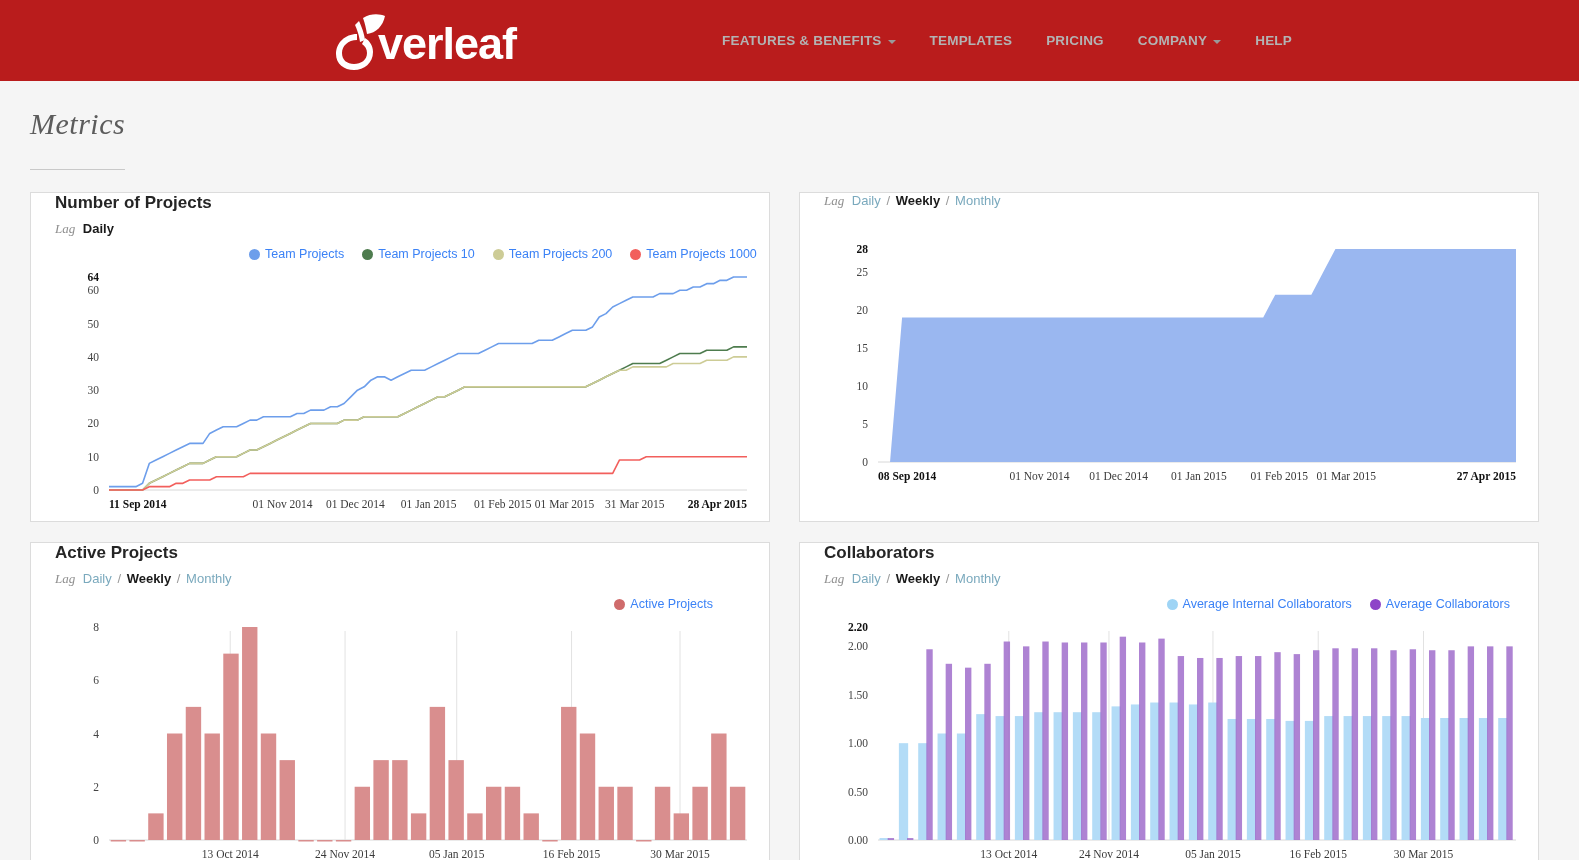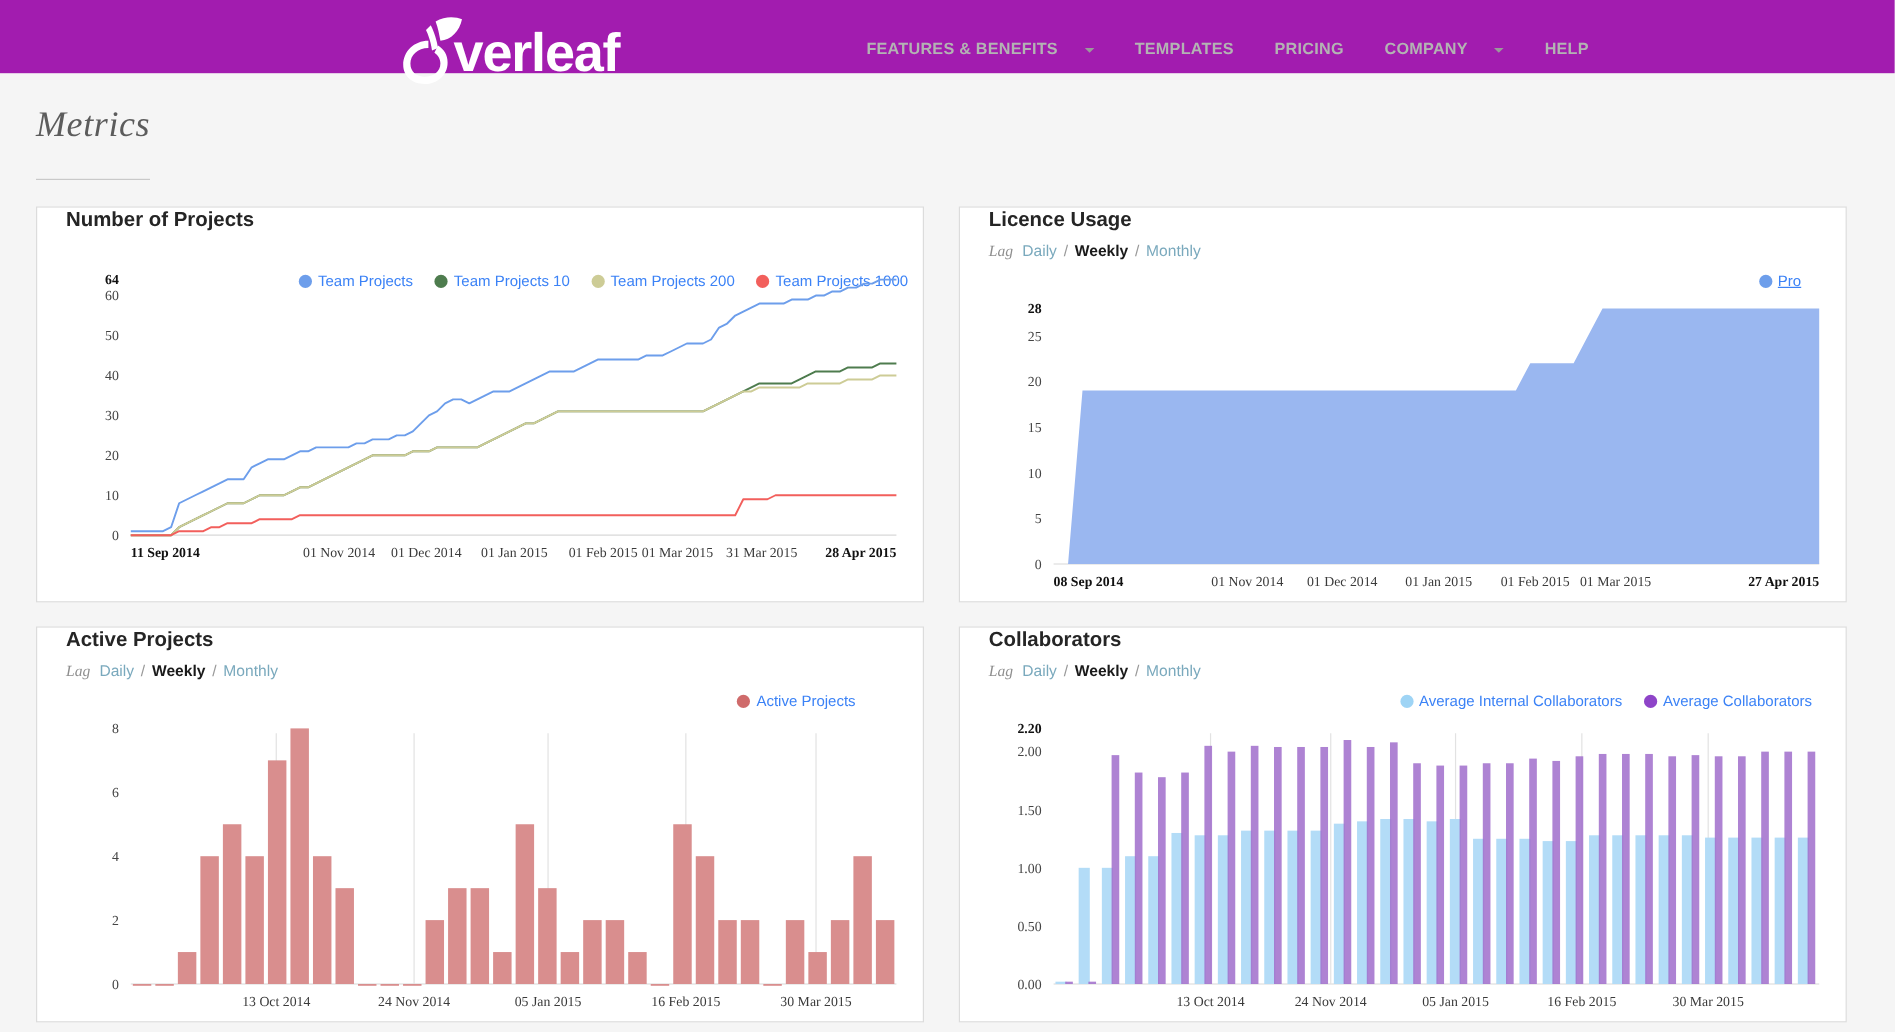--- a/index.html
+++ b/index.html
@@ -7,22 +7,22 @@
   html, body {
     margin: 0; padding: 0;
     width: 1579px; height: 860px;
     background: #f5f5f5;
     font-family: "Liberation Sans", sans-serif;
     overflow: hidden;
   }
 
   
   .navbar {
-    height: 61px;
-    background: #a21caf;
+    height: 81px;
+    background: #b91c1c;
     display: flex;
     align-items: center;
     position: relative;
   }
   .brand {
     position: absolute;
     left: 333px;
     top: 12px;
     display: flex;
     align-items: center;
@@ -42,21 +42,21 @@
     color: #b3b3b3;
     font-size: 13.5px;
     font-weight: bold;
     letter-spacing: 0.2px;
     text-transform: uppercase;
     padding: 0 17px;
     cursor: pointer;
     white-space: nowrap;
     display: flex;
     align-items: center;
-    gap: 22px;
+    gap: 6px;
   }
   .caret {
     display: inline-block;
     width: 0; height: 0;
     border-left: 4px solid transparent;
     border-right: 4px solid transparent;
     border-top: 4px solid #9a9a9a;
     margin-top: 2px;
   }
 
@@ -194,20 +194,24 @@
 </div>
 
 <div class="page-header">
   <h1 class="page-title">Metrics</h1>
 </div>
 
 <div class="grid">
 
   <div class="panel">
     <h2 class="panel-title">Number of Projects</h2>
+    <div class="lag-row">
+      <span class="lag-word">Lag</span>
+      <span class="lag-active">Daily</span>
+    </div>
     <div class="legend" style="top:54px; left:218px;">
       <span class="legend-item">
         <i class="legend-dot" style="background:#6d9eeb"></i>
         <span>Team Projects</span>
       </span>
       <span class="legend-item">
         <i class="legend-dot" style="background:#4e7c4e"></i>
         <span>Team Projects 10</span>
       </span>
       <span class="legend-item">
@@ -240,21 +244,20 @@
           <text x="700" y="237" text-anchor="end" class="xaxis-label-bold">28 Apr 2015</text>
           <path d="M62.00 215.67 L68.72 215.67 L75.43 215.67 L82.15 215.67 L88.86 215.67 L95.58 212.34 L102.29 192.38 L109.01 189.05 L115.73 185.72 L122.44 182.39 L129.16 179.06 L135.87 175.73 L142.59 172.41 L149.31 172.41 L156.02 172.41 L162.74 162.42 L169.45 159.09 L176.17 155.77 L182.88 155.77 L189.60 155.77 L196.32 152.44 L203.03 149.11 L209.75 149.11 L216.46 145.78 L223.18 145.78 L229.89 145.78 L236.61 145.78 L243.33 145.78 L250.04 142.45 L256.76 142.45 L263.47 139.13 L270.19 139.13 L276.91 139.13 L283.62 135.80 L290.34 135.80 L297.05 132.47 L303.77 125.81 L310.48 119.16 L317.20 115.83 L323.92 109.17 L330.63 105.84 L337.35 105.84 L344.06 109.17 L350.78 105.84 L357.49 102.52 L364.21 99.19 L370.93 99.19 L377.64 99.19 L384.36 95.86 L391.07 92.53 L397.79 89.20 L404.51 85.88 L411.22 82.55 L417.94 82.55 L424.65 82.55 L431.37 82.55 L438.08 79.22 L444.80 75.89 L451.52 72.56 L458.23 72.56 L464.95 72.56 L471.66 72.56 L478.38 72.56 L485.09 72.56 L491.81 69.23 L498.53 69.23 L505.24 69.23 L511.96 65.91 L518.67 62.58 L525.39 59.25 L532.11 59.25 L538.82 59.25 L545.54 55.92 L552.25 45.94 L558.97 42.61 L565.68 35.95 L572.40 32.63 L579.12 29.30 L585.83 25.97 L592.55 25.97 L599.26 25.97 L605.98 25.97 L612.69 22.64 L619.41 22.64 L626.13 22.64 L632.84 19.31 L639.56 19.31 L646.27 15.98 L652.99 15.98 L659.71 12.66 L666.42 12.66 L673.14 9.33 L679.85 9.33 L686.57 6.00 L693.28 6.00 L700.00 6.00 " fill="none" stroke="#6d9eeb" stroke-width="1.6" stroke-linejoin="round"></path>
           <path d="M62.00 219.00 L68.72 219.00 L75.43 219.00 L82.15 219.00 L88.86 219.00 L95.58 219.00 L102.29 212.34 L109.01 209.02 L115.73 205.69 L122.44 202.36 L129.16 199.03 L135.87 195.70 L142.59 192.38 L149.31 192.38 L156.02 192.38 L162.74 189.05 L169.45 185.72 L176.17 185.72 L182.88 185.72 L189.60 185.72 L196.32 182.39 L203.03 179.06 L209.75 179.06 L216.46 175.73 L223.18 172.41 L229.89 169.08 L236.61 165.75 L243.33 162.42 L250.04 159.09 L256.76 155.77 L263.47 152.44 L270.19 152.44 L276.91 152.44 L283.62 152.44 L290.34 152.44 L297.05 149.11 L303.77 149.11 L310.48 149.11 L317.20 145.78 L323.92 145.78 L330.63 145.78 L337.35 145.78 L344.06 145.78 L350.78 145.78 L357.49 142.45 L364.21 139.13 L370.93 135.80 L377.64 132.47 L384.36 129.14 L391.07 125.81 L397.79 125.81 L404.51 122.48 L411.22 119.16 L417.94 115.83 L424.65 115.83 L431.37 115.83 L438.08 115.83 L444.80 115.83 L451.52 115.83 L458.23 115.83 L464.95 115.83 L471.66 115.83 L478.38 115.83 L485.09 115.83 L491.81 115.83 L498.53 115.83 L505.24 115.83 L511.96 115.83 L518.67 115.83 L525.39 115.83 L532.11 115.83 L538.82 115.83 L545.54 112.50 L552.25 109.17 L558.97 105.84 L565.68 102.52 L572.40 99.19 L579.12 95.86 L585.83 92.53 L592.55 92.53 L599.26 92.53 L605.98 92.53 L612.69 92.53 L619.41 89.20 L626.13 85.88 L632.84 82.55 L639.56 82.55 L646.27 82.55 L652.99 82.55 L659.71 79.22 L666.42 79.22 L673.14 79.22 L679.85 79.22 L686.57 75.89 L693.28 75.89 L700.00 75.89 " fill="none" stroke="#4e7c4e" stroke-width="1.6" stroke-linejoin="round"></path>
           <path d="M62.00 219.00 L68.72 219.00 L75.43 219.00 L82.15 219.00 L88.86 219.00 L95.58 219.00 L102.29 212.34 L109.01 209.02 L115.73 205.69 L122.44 202.36 L129.16 199.03 L135.87 195.70 L142.59 192.38 L149.31 192.38 L156.02 192.38 L162.74 189.05 L169.45 185.72 L176.17 185.72 L182.88 185.72 L189.60 185.72 L196.32 182.39 L203.03 179.06 L209.75 179.06 L216.46 175.73 L223.18 172.41 L229.89 169.08 L236.61 165.75 L243.33 162.42 L250.04 159.09 L256.76 155.77 L263.47 152.44 L270.19 152.44 L276.91 152.44 L283.62 152.44 L290.34 152.44 L297.05 149.11 L303.77 149.11 L310.48 149.11 L317.20 145.78 L323.92 145.78 L330.63 145.78 L337.35 145.78 L344.06 145.78 L350.78 145.78 L357.49 142.45 L364.21 139.13 L370.93 135.80 L377.64 132.47 L384.36 129.14 L391.07 125.81 L397.79 125.81 L404.51 122.48 L411.22 119.16 L417.94 115.83 L424.65 115.83 L431.37 115.83 L438.08 115.83 L444.80 115.83 L451.52 115.83 L458.23 115.83 L464.95 115.83 L471.66 115.83 L478.38 115.83 L485.09 115.83 L491.81 115.83 L498.53 115.83 L505.24 115.83 L511.96 115.83 L518.67 115.83 L525.39 115.83 L532.11 115.83 L538.82 115.83 L545.54 112.50 L552.25 109.17 L558.97 105.84 L565.68 102.52 L572.40 99.19 L579.12 99.19 L585.83 95.86 L592.55 95.86 L599.26 95.86 L605.98 95.86 L612.69 95.86 L619.41 95.86 L626.13 92.53 L632.84 92.53 L639.56 92.53 L646.27 92.53 L652.99 92.53 L659.71 89.20 L666.42 89.20 L673.14 89.20 L679.85 89.20 L686.57 85.88 L693.28 85.88 L700.00 85.88 " fill="none" stroke="#cdcc96" stroke-width="1.6" stroke-linejoin="round"></path>
           <path d="M62.00 219.00 L68.72 219.00 L75.43 219.00 L82.15 219.00 L88.86 219.00 L95.58 219.00 L102.29 215.67 L109.01 215.67 L115.73 215.67 L122.44 215.67 L129.16 212.34 L135.87 212.34 L142.59 209.02 L149.31 209.02 L156.02 209.02 L162.74 209.02 L169.45 205.69 L176.17 205.69 L182.88 205.69 L189.60 205.69 L196.32 205.69 L203.03 202.36 L209.75 202.36 L216.46 202.36 L223.18 202.36 L229.89 202.36 L236.61 202.36 L243.33 202.36 L250.04 202.36 L256.76 202.36 L263.47 202.36 L270.19 202.36 L276.91 202.36 L283.62 202.36 L290.34 202.36 L297.05 202.36 L303.77 202.36 L310.48 202.36 L317.20 202.36 L323.92 202.36 L330.63 202.36 L337.35 202.36 L344.06 202.36 L350.78 202.36 L357.49 202.36 L364.21 202.36 L370.93 202.36 L377.64 202.36 L384.36 202.36 L391.07 202.36 L397.79 202.36 L404.51 202.36 L411.22 202.36 L417.94 202.36 L424.65 202.36 L431.37 202.36 L438.08 202.36 L444.80 202.36 L451.52 202.36 L458.23 202.36 L464.95 202.36 L471.66 202.36 L478.38 202.36 L485.09 202.36 L491.81 202.36 L498.53 202.36 L505.24 202.36 L511.96 202.36 L518.67 202.36 L525.39 202.36 L532.11 202.36 L538.82 202.36 L545.54 202.36 L552.25 202.36 L558.97 202.36 L565.68 202.36 L572.40 189.05 L579.12 189.05 L585.83 189.05 L592.55 189.05 L599.26 185.72 L605.98 185.72 L612.69 185.72 L619.41 185.72 L626.13 185.72 L632.84 185.72 L639.56 185.72 L646.27 185.72 L652.99 185.72 L659.71 185.72 L666.42 185.72 L673.14 185.72 L679.85 185.72 L686.57 185.72 L693.28 185.72 L700.00 185.72 " fill="none" stroke="#f25f5c" stroke-width="1.6" stroke-linejoin="round"></path>
         </svg>
     </div>
   </div>
 
   <div class="panel">
-    <h2 class="panel-title">Licence Usage</h2>
     <div class="lag-row">
       <span class="lag-word">Lag</span>
       <span class="lag-link">Daily</span>
       <span class="lag-sep">/</span>
       <span class="lag-active">Weekly</span>
       <span class="lag-sep">/</span>
       <span class="lag-link">Monthly</span>
     </div>
     <div class="legend" style="top:54px; right:37px;text-decoration:underline;">
       <span class="legend-item">

